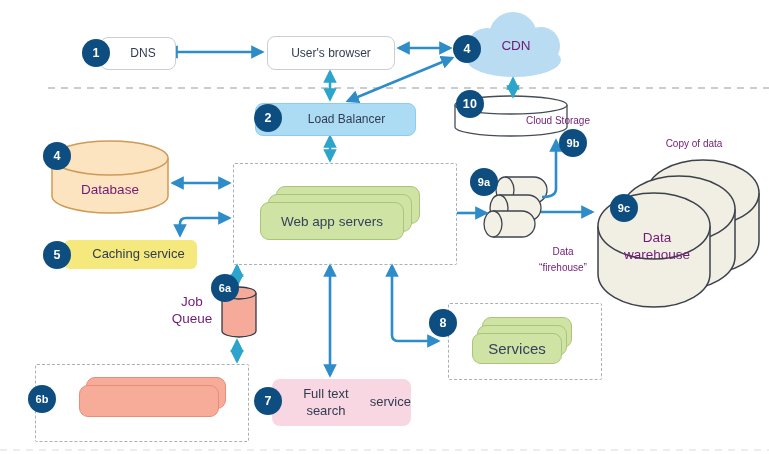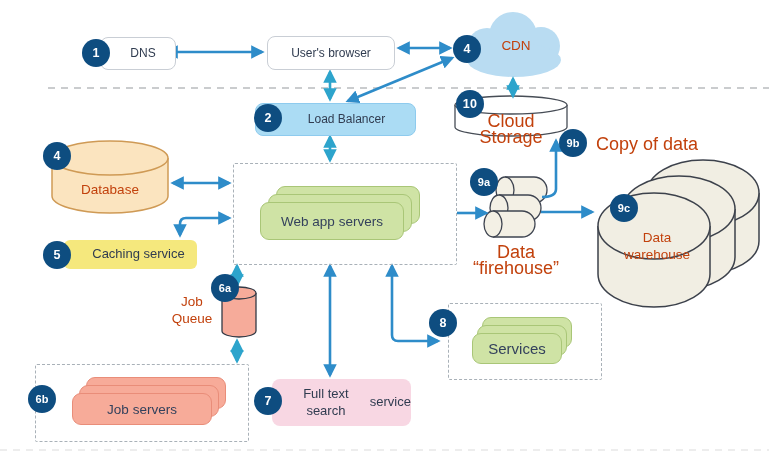--- a/index.html
+++ b/index.html
@@ -19,22 +19,22 @@
   .badge{
     position:absolute;z-index:6;width:28px;height:28px;border-radius:50%;
     background:#0e4d80;color:#ffffff;font-weight:bold;font-size:12.5px;
     display:flex;align-items:center;justify-content:center;letter-spacing:.2px;
   }
   .badge.sm{font-size:11px;}
   .card{position:absolute;border-radius:9px;z-index:3;}
   .card.front{display:flex;align-items:center;justify-content:center;font-size:13.5px;color:#33415c;}
   .green{background:#cfe3a5;border:1.5px solid #a9c677;}
   .salmon{background:#f7ab99;border:1.5px solid #e98d79;}
-  .lbl{position:absolute;z-index:5;text-align:center;line-height:17px;font-size:13.5px;color:#c2410c;}
-  .lbl.small{font-size:18px;line-height:16px;}
+  .lbl{position:absolute;z-index:5;text-align:center;line-height:17px;font-size:13.5px;color:#701a75;}
+  .lbl.small{font-size:10px;line-height:16px;margin-left:47px;}
 </style>
 </head>
 <body>
 
 <div id="canvas">
 
   <svg id="shapes" width="769" height="454" viewBox="0 0 769 454">
     <defs>
       <marker id="ab" viewBox="0 0 10 10" refX="8" refY="5" markerWidth="5.2" markerHeight="5.2" orient="auto-start-reverse">
           <path d="M0,0 L10,5 L0,10 z" fill="#2e8cc9"></path>
@@ -132,23 +132,20 @@
   </div>
 
   <div class="card green" style="left:276px;top:186px;width:142px;height:36px;"></div>
   <div class="card green" style="left:268px;top:194px;width:142px;height:36px;"></div>
   <div class="card green front" style="left:260px;top:202px;width:142px;height:36px;">
     <span>Web app servers</span>
   </div>
 
   <div class="card salmon" style="left:86px;top:377px;width:138px;height:30px;"></div>
   <div class="card salmon" style="left:79px;top:385px;width:138px;height:30px;"></div>
-  <div class="card salmon front" style="left:72px;top:393px;width:138px;height:30px;">
-    <span>Job servers</span>
-  </div>
 
   <div class="card green" style="left:482px;top:317px;width:88px;height:29px;"></div>
   <div class="card green" style="left:477px;top:325px;width:88px;height:29px;"></div>
   <div class="card green front" style="left:472px;top:333px;width:88px;height:29px;font-size:15px;">
     <span>Services</span>
   </div>
 
   <div class="lbl" style="left:60px;top:181px;width:100px;">Database</div>
   <div class="lbl small" style="left:456px;top:113px;width:110px;">Cloud Storage</div>
   <div class="lbl" style="left:486px;top:37px;width:60px;">CDN</div>

